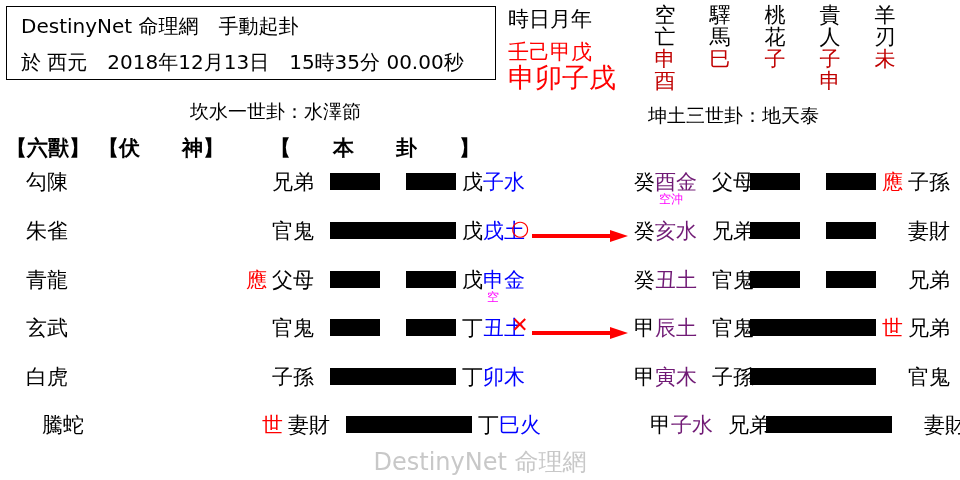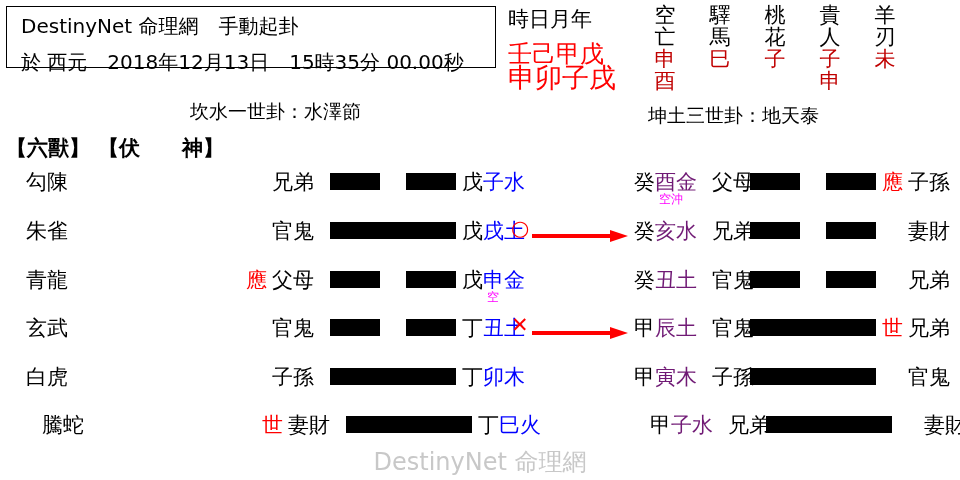--- a/index.html
+++ b/index.html
@@ -5,28 +5,28 @@
   html,body{margin:0;padding:0;}
   body{
     width:960px;height:480px;overflow:hidden;background:#ffffff;
     font-family:"DejaVu Sans","Liberation Sans",sans-serif;
     color:#000000;position:relative;
   }
   .page{position:relative;width:960px;height:480px;}
 
   
   .hdr-box{
-    position:absolute;left:6px;top:6px;width:490px;height:62px;
+    position:absolute;left:6px;top:6px;width:490px;height:74px;
     border:1px solid #000;box-sizing:border-box;
   }
   .hdr-line1{position:absolute;left:14px;top:6px;font-size:20px;white-space:pre;}
   .hdr-line2{position:absolute;left:14px;top:42px;font-size:20px;white-space:pre;}
 
   .dt-labels{position:absolute;left:508px;top:5px;font-size:21px;letter-spacing:0px;white-space:pre;}
-  .dt-stem{position:absolute;left:508px;top:42px;font-size:24px;color:#ff0000;white-space:pre;line-height:1.0;}
+  .dt-stem{position:absolute;left:508px;top:42px;font-size:21px;color:#ff0000;white-space:pre;line-height:1.0;}
   .dt-branch{position:absolute;left:508px;top:64px;font-size:27px;color:#ff0000;white-space:pre;line-height:1.0;}
 
   
   .ss-col{position:absolute;top:4px;width:40px;text-align:center;font-size:21px;line-height:1.05;}
   .ss-c1{left:645px;} .ss-c2{left:700px;font-family:Liberation Serif, serif;} .ss-c3{left:755px;} .ss-c4{left:810px;} .ss-c5{left:865px;}
   .ss-lbl{display:block;color:#000;}
   .ss-val{display:block;color:#c00000;}
 
   
   .cap-left{position:absolute;left:190px;top:99px;font-size:19px;white-space:pre;}
@@ -121,20 +121,21 @@
     <span class="ss-lbl">羊刃</span>
     <span class="ss-val">未</span>
     <span class="ss-val"></span>
   </div>
 
   <div class="cap-left">坎水一世卦：水澤節</div>
   <div class="cap-right">坤土三世卦：地天泰</div>
 
   <div class="colhdr ch-fushen">【伏　　神】</div>
   <div class="colhdr ch-liushou">【六獸】</div>
+  <div class="colhdr ch-benbgua">【　　本　　卦　　】</div>
 
   <div class="row r1">
     <span class="cell beast">勾陳</span>
     <span class="cell fu-mark"></span>
     <span class="cell fu-rel">兄弟</span>
     <span class="yao yao-b">
       <i class="seg seg-l"></i>
         <i class="seg seg-r"></i>
     </span>
     <span class="cell gz-b"><span class="stem">戊</span><span class="bx">子水</span></span>

